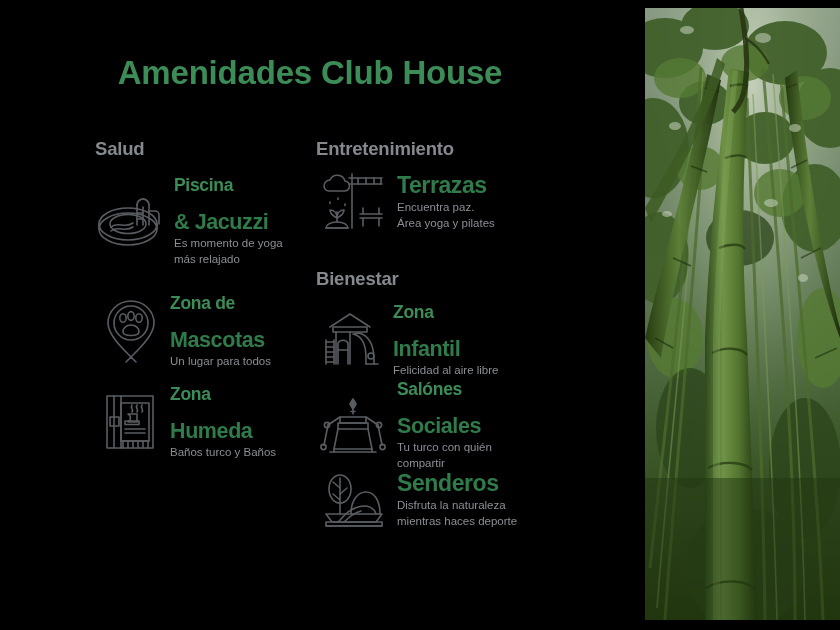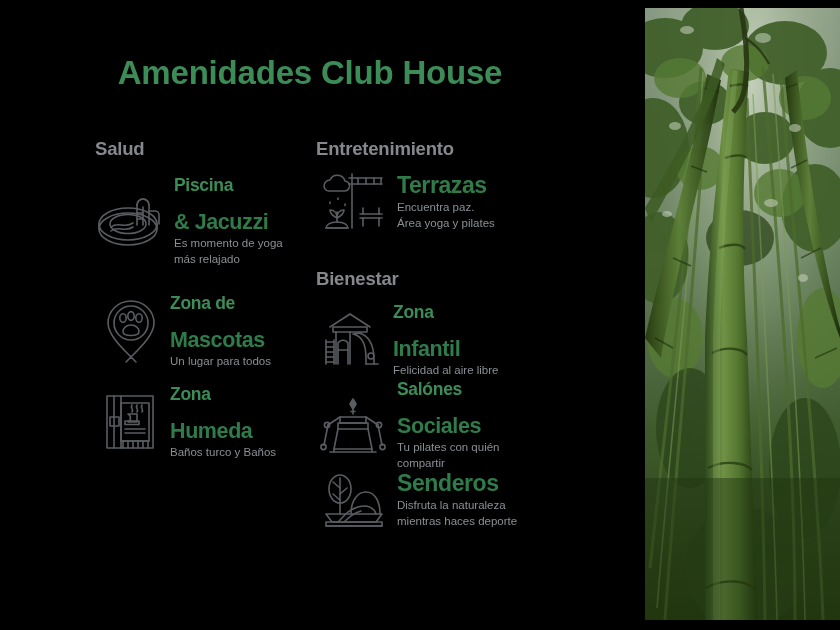--- a/index.html
+++ b/index.html
@@ -205,21 +205,21 @@
           <circle cx="9" cy="30" r="2.6"></circle>
           <circle cx="64.5" cy="52" r="2.6"></circle>
           <circle cx="5.5" cy="52" r="2.6"></circle>
           <path d="M12 57 L58 57"></path>
           <path d="M16 54 L16 57 M54 54 L54 57"></path>
         </svg>
       </div>
       <div class="txt">
         <div class="t-line1 sz-small">Salónes</div>
         <div class="t-line2 sz-big">Sociales</div>
-        <div class="desc sz-desc">Tu pilates con quién</div>
+        <div class="desc sz-desc">Tu turco con quién</div>
         <div class="desc sz-desc">compartir</div>
       </div>
     </div>
 
     <div class="item" id="item-senderos">
       <div class="icon-wrap">
         <svg width="70" height="60" viewBox="0 0 70 60" fill="none" stroke="#595d62" stroke-width="1.6" stroke-linecap="round" stroke-linejoin="round">
           <ellipse cx="22" cy="19" rx="11" ry="14"></ellipse>
           <path d="M22 8 L22 44"></path>
           <path d="M22 18 L15 12 M22 24 L29 18 M22 30 L15 24"></path>

